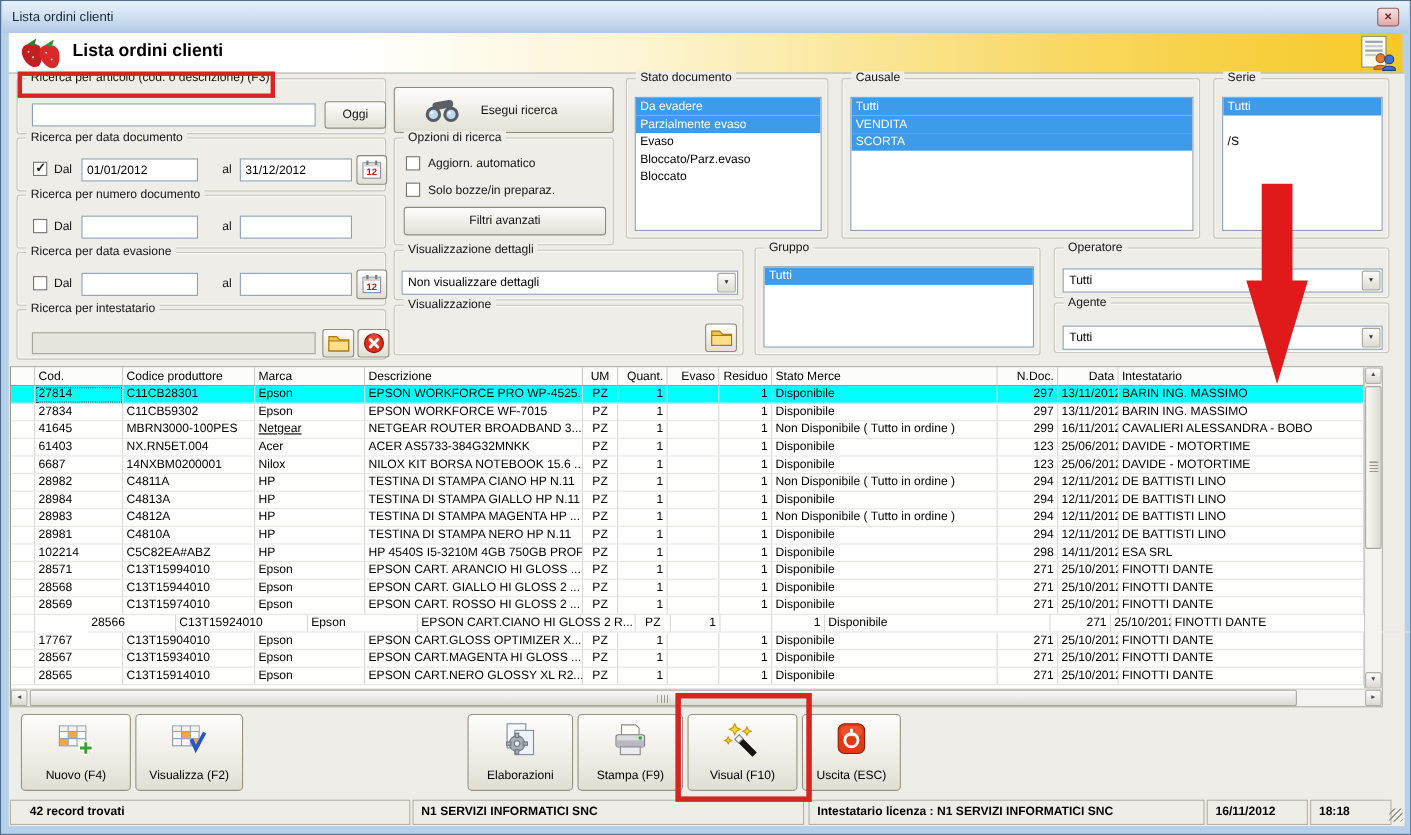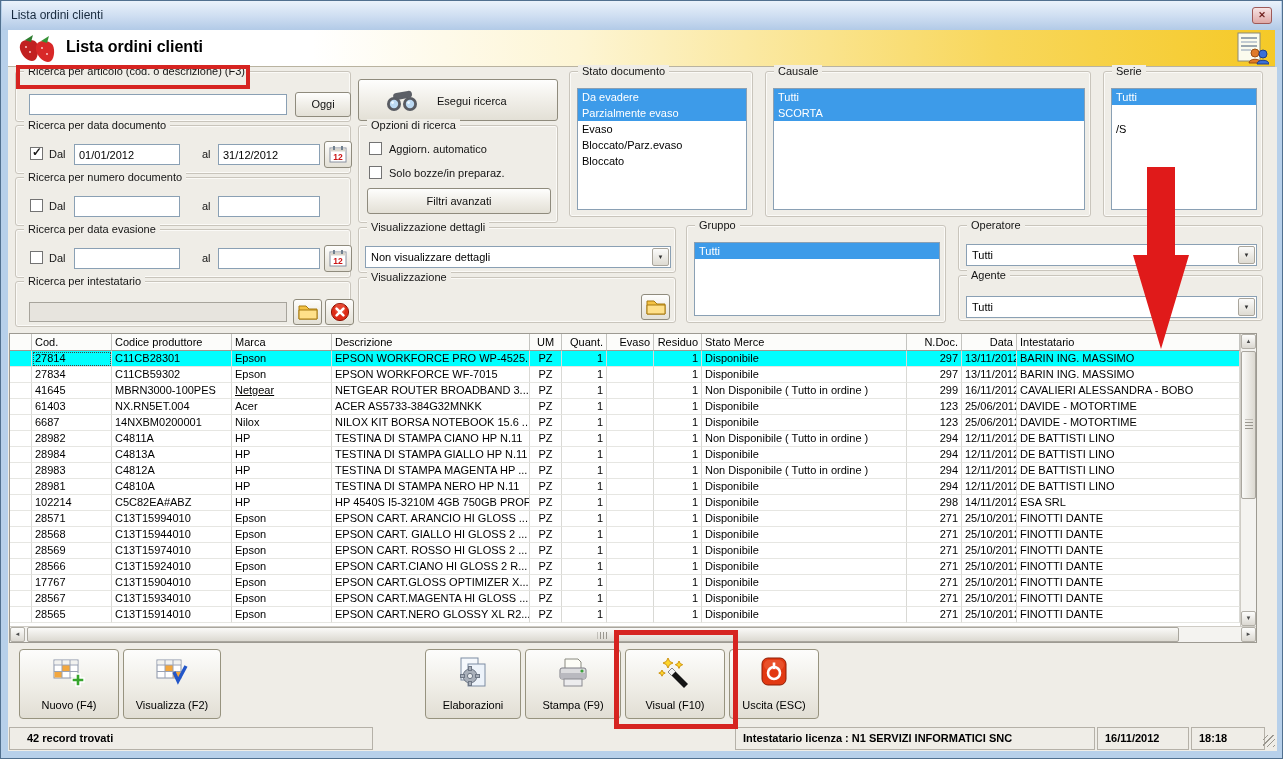--- a/index.html
+++ b/index.html
@@ -252,20 +252,21 @@
           <div class="lbi">Evaso</div>
           <div class="lbi">Bloccato/Parz.evaso</div>
           <div class="lbi">Bloccato</div>
         </div>
     </div>
 
     <div class="g" style="left:757px;top:4px;width:326px;height:146px;">
       <span class="gl">Causale</span>
       <div class="lb" style="left:7px;top:16px;width:312px;height:122px;">
           <div class="lbi sel">Tutti</div>
+          <div class="lbi sel">VENDITA</div>
           <div class="lbi sel">SCORTA</div>
         </div>
     </div>
 
     <div class="g" style="left:1095px;top:4px;width:160px;height:146px;">
       <span class="gl">Serie</span>
       <div class="lb" style="left:7px;top:16px;width:146px;height:122px;">
           <div class="lbi sel">Tutti</div>
           <div class="lbi">&nbsp;</div>
           <div class="lbi">/S</div>
@@ -502,21 +503,21 @@
             <div class="td ar" style="width: 45px;">1</div>
             <div class="td ar" style="width: 47px;"></div>
             <div class="td ar" style="width: 48px;">1</div>
             <div class="td al" style="width: 205px;">Disponibile</div>
             <div class="td ar" style="width: 55px;">271</div>
             <div class="td ar" style="width: 55px;">25/10/2012</div>
             <div class="td al" style="width: 223px;">FINOTTI DANTE</div>
           </div>
           <div class="tr">
             <div class="td ac" style="width: 22px;"></div>
-            <div class="td al" style="width: 80px;">28566</div>
+            <div class="td al" style="width: 80px; margin-left: 48px;">28566</div>
             <div class="td al" style="width: 120px;">C13T15924010</div>
             <div class="td al" style="width: 100px;">Epson</div>
             <div class="td al" style="width: 198px;">EPSON CART.CIANO  HI GLOSS 2 R...</div>
             <div class="td ac" style="width: 32px;">PZ</div>
             <div class="td ar" style="width: 45px;">1</div>
             <div class="td ar" style="width: 47px;"></div>
             <div class="td ar" style="width: 48px;">1</div>
             <div class="td al" style="width: 205px;">Disponibile</div>
             <div class="td ar" style="width: 55px;">271</div>
             <div class="td ar" style="width: 55px;">25/10/2012</div>
@@ -651,20 +652,21 @@
         <svg width="30" height="32" viewBox="0 0 30 32">
           <rect x="3" y="2" width="24" height="27" rx="6" fill="#e23912" stroke="#8e1d04"></rect>
           <rect x="5" y="4" width="20" height="10" rx="5" fill="#f06a44" opacity="0.5"></rect>
           <circle cx="15" cy="17" r="6" fill="none" stroke="#fff" stroke-width="2.6"></circle>
           <rect x="13.7" y="6.5" width="2.6" height="6.5" fill="#fff"></rect>
         </svg></span>
       <span class="bt">Uscita (ESC)</span>
     </div>
 
     <div class="sp" style="left:1px;width:364px;padding-left:17px;">42 record trovati</div>
+    <div class="sp" style="left:367px;width:356px;">N1 SERVIZI INFORMATICI SNC</div>
     <div class="sp" style="left:727px;width:360px;">Intestatario licenza : N1 SERVIZI INFORMATICI SNC</div>
     <div class="sp" style="left:1089px;width:92px;">16/11/2012</div>
     <div class="sp" style="left:1183px;width:74px;">18:18</div>
     <div class="rgrip"></div>
   </div>
 
   <div class="hl-box" style="left:15px;top:64px;width:234px;height:24px;"></div>
   <div class="hl-box thick" style="left:613px;top:629px;width:124px;height:99px;"></div>
   <svg class="arrow-ov" style="left:1120px;top:160px;" width="72" height="192" viewBox="0 0 72 192">
     <polygon points="26,6 54,6 54,94 68,94 40,188 12,94 26,94" fill="#e01a1a"></polygon>

